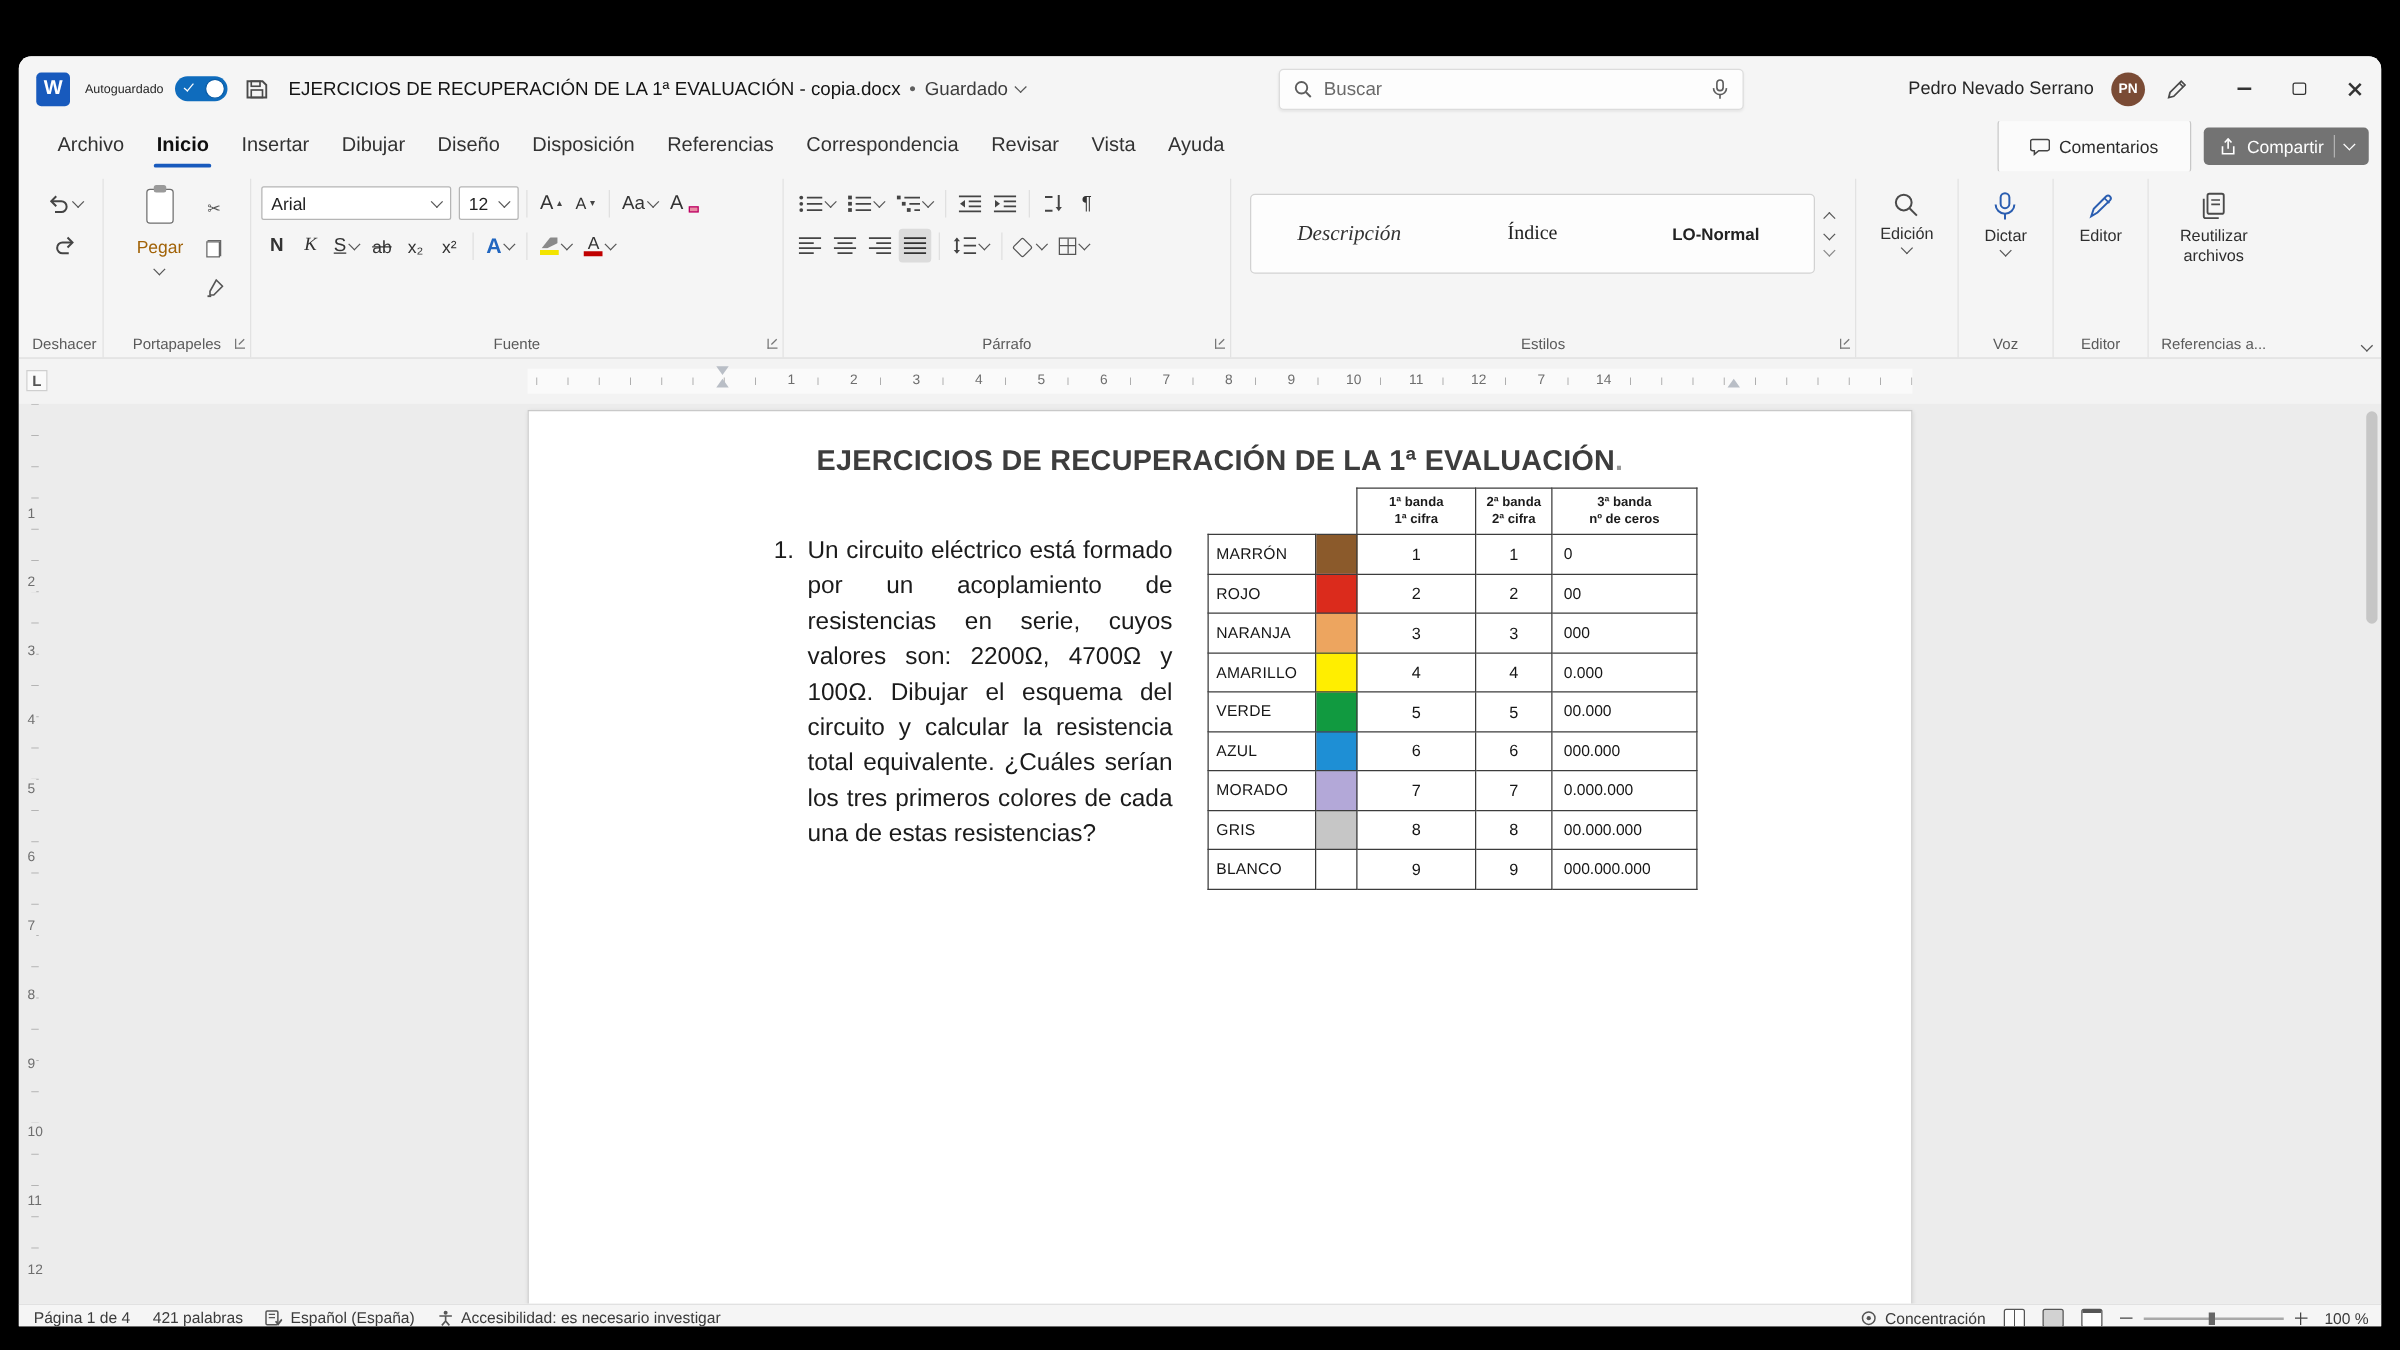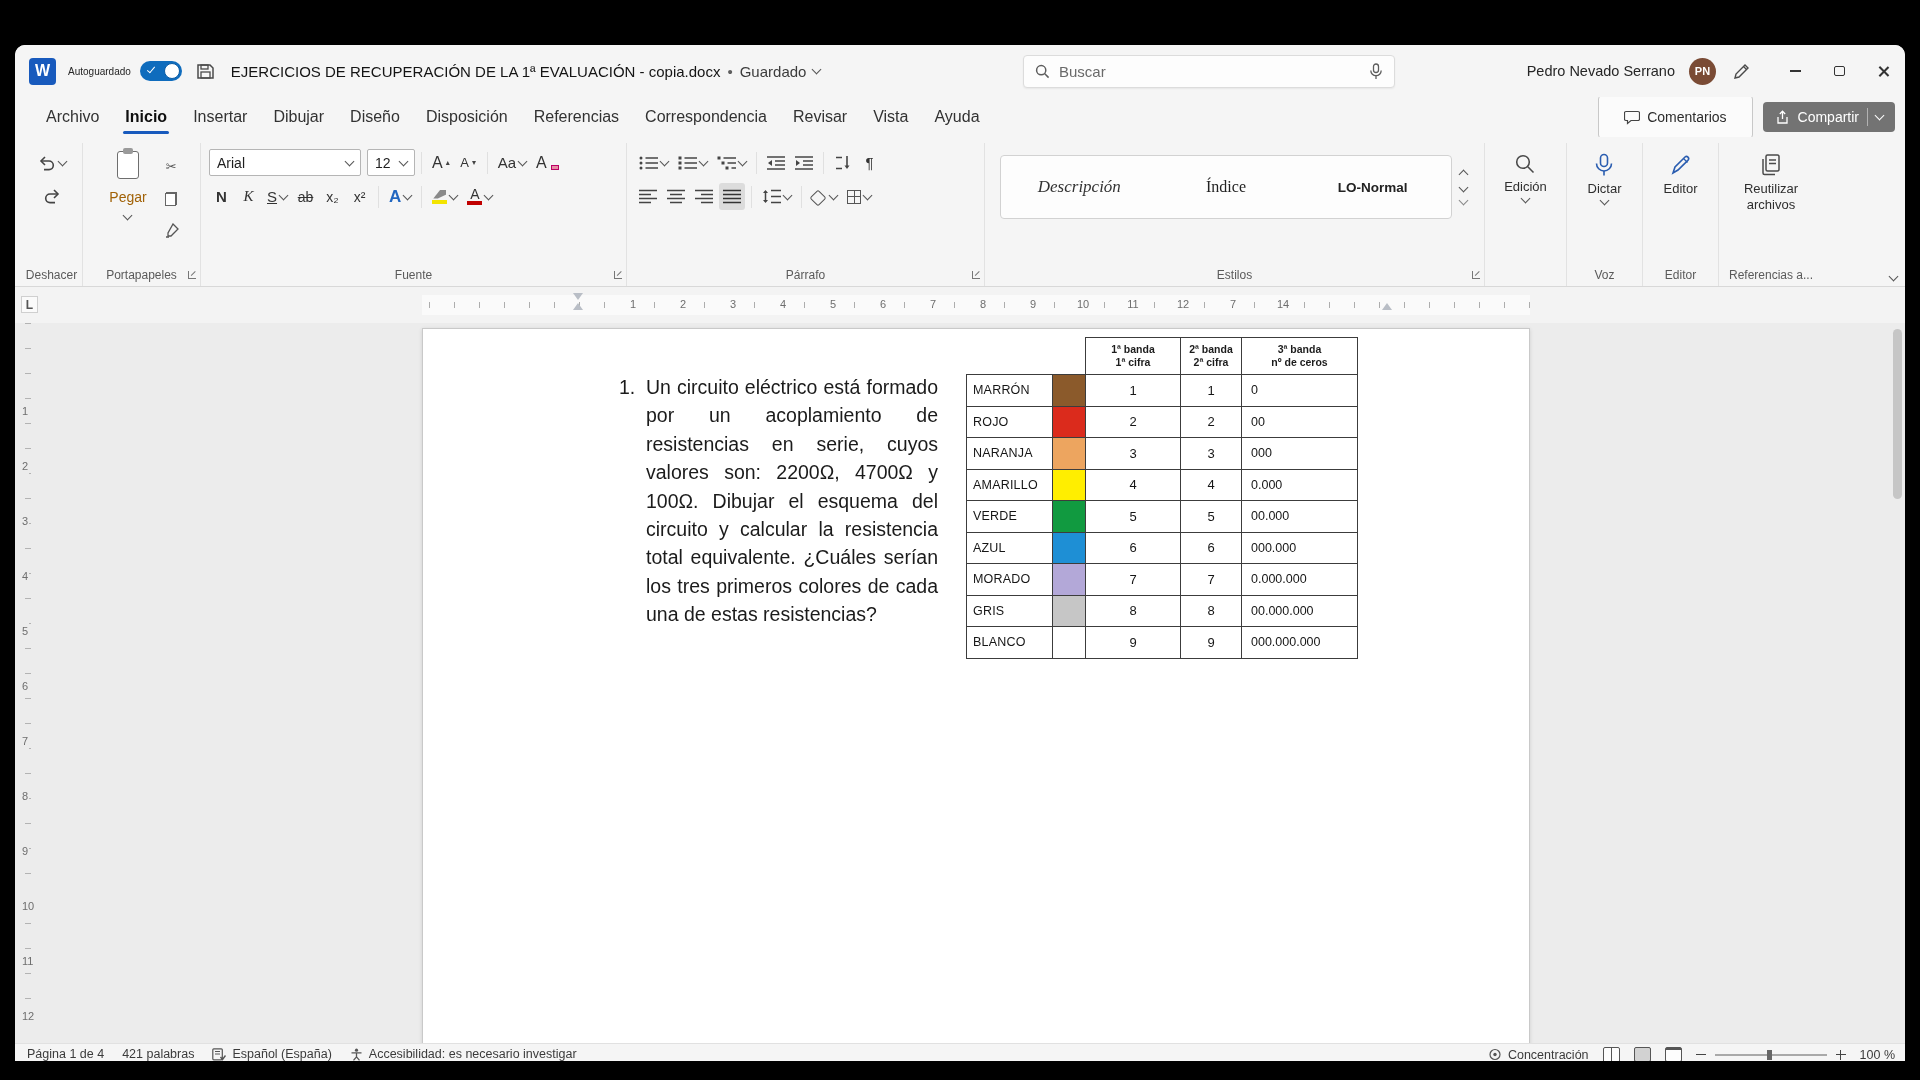--- a/index.html
+++ b/index.html
@@ -605,20 +605,21 @@
       <span style="top:355px">6</span>
       <span style="top:410px">7</span>
       <span style="top:465px">8</span>
       <span style="top:520px">9</span>
       <span style="top:575px">10</span>
       <span style="top:630px">11</span>
       <span style="top:685px">12</span>
     </div>
 
     <div class="page">
+      <div class="page-title"><span>EJERCICIOS DE RECUPERACIÓN DE LA 1ª EVALUACIÓN</span><span class="mark">.</span></div>
       <div class="content-row">
         <div class="exercise">
           <div class="ex-num">1.</div>
           <div class="ex-text">Un circuito eléctrico está formado por un acoplamiento de resistencias en serie, cuyos valores son: 2200Ω, 4700Ω y 100Ω. Dibujar el esquema del circuito y calcular la resistencia total equivalente. ¿Cuáles serían los tres primeros colores de cada una de estas resistencias?</div>
         </div>
         <div class="table-wrap">
           <table class="ctable">
             <colgroup>
                   <col class="c-name">
                   <col class="c-sw">

